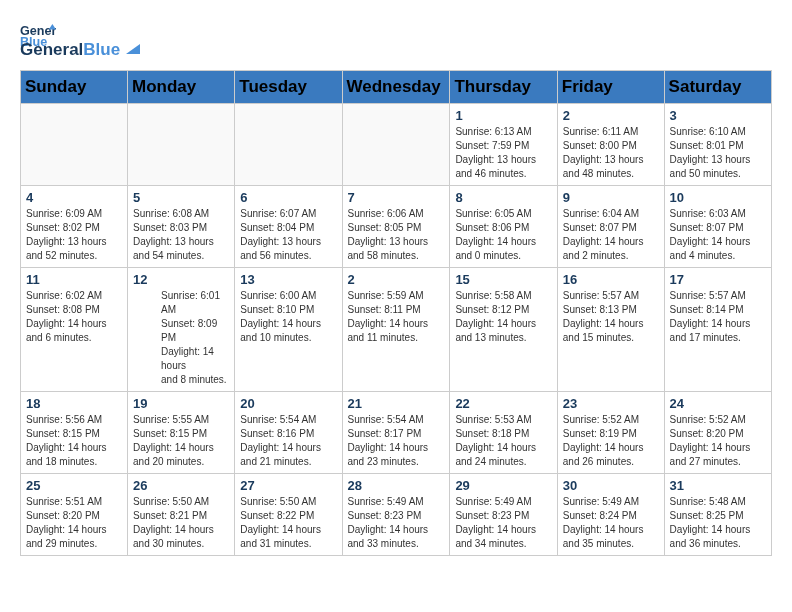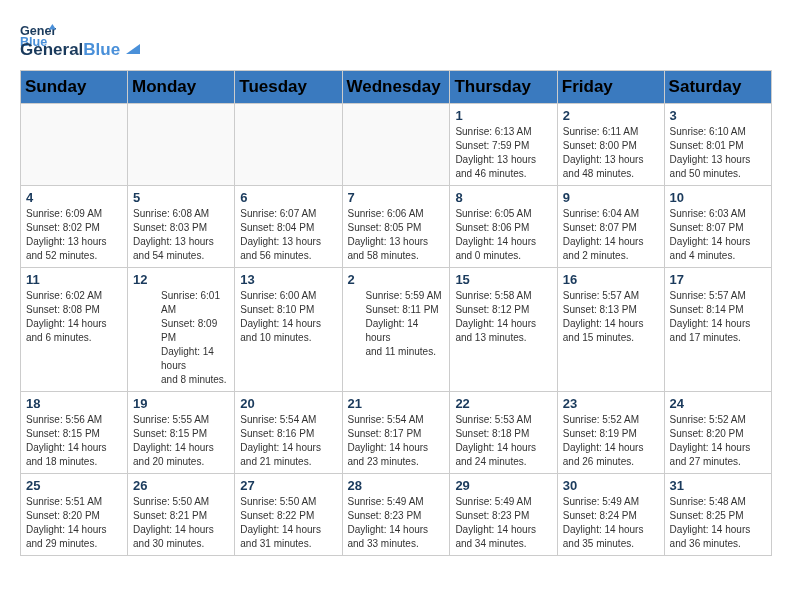--- a/index.html
+++ b/index.html
@@ -213,21 +213,21 @@
         </td>
         <td>
           <div class="day-num">13</div>
           <div class="day-info" style="white-space: pre-line;">Sunrise: 6:00 AM
 Sunset: 8:10 PM
 Daylight: 14 hours
 and 10 minutes.</div>
         </td>
         <td>
           <div class="day-num">2</div>
-          <div class="day-info" style="white-space: pre-line; margin-left: 18px;">Sunrise: 5:59 AM
+          <div class="day-info" style="white-space: pre-line;">Sunrise: 5:59 AM
 Sunset: 8:11 PM
 Daylight: 14 hours
 and 11 minutes.</div>
         </td>
         <td>
           <div class="day-num">15</div>
           <div class="day-info" style="white-space: pre-line;">Sunrise: 5:58 AM
 Sunset: 8:12 PM
 Daylight: 14 hours
 and 13 minutes.</div>

